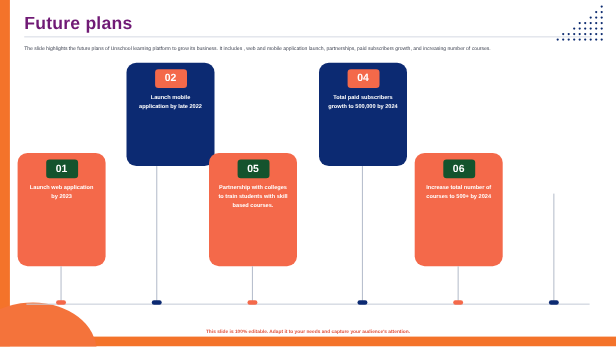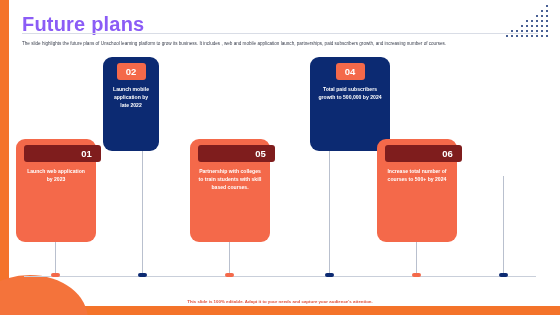--- a/index.html
+++ b/index.html
@@ -72,23 +72,23 @@
     width: 2.4px;
     height: 2.4px;
     border-radius: 50%;
     background: #0b2a6f;
   }
   
   .title {
     position: absolute;
     left: 22px;
     top: 13px;
-    font-size: 20px;
-    font-weight: bold;
-    color: #8b5cf6;
+    font-size: 16px;
+    font-weight: bold;
+    color: #701a75;
     letter-spacing: 0.2px;
   }
   .title-rule {
     position: absolute;
     left: 22px;
     top: 33px;
     width: 516px;
     height: 1px;
     background: #d9dde6;
   }
@@ -130,21 +130,21 @@
     width: 29px;
     height: 17px;
     border-radius: 3px;
     color: #ffffff;
     font-size: 9.5px;
     font-weight: bold;
     line-height: 17px;
     text-align: center;
   }
   .card.navy .num-badge { background: #f4694a; }
-  .card.orange .num-badge { background: #7f1d1d; padding-left: 48px; }
+  .card.orange .num-badge { background: #14532d; }
   .card-text {
     display: block;
     color: #ffffff;
     font-size: 5.1px;
     line-height: 8px;
     font-weight: bold;
   }
   
   .stem {
     position: absolute;
@@ -224,35 +224,35 @@
 
   <div class="timeline"></div>
 
   <div class="card orange" style="left:16px; top:139px; width:80px; height:103px;">
     <span class="num-badge">01</span>
     <span class="card-text">Launch web application by 2023</span>
   </div>
   <div class="stem" style="left:55px; top:242px; height:32px;"></div>
   <div class="dot orange" style="left:51px; top:273px;"></div>
 
-  <div class="card navy" style="left:103px; top:57px; width:56px; height:94px;">
+  <div class="card navy" style="left:115px; top:57px; width:80px; height:94px;">
     <span class="num-badge">02</span>
     <span class="card-text">Launch mobile application by late 2022</span>
   </div>
   <div class="stem" style="left:142px; top:151px; height:123px;"></div>
   <div class="dot navy" style="left:138px; top:273px;"></div>
 
   <div class="card orange" style="left:190px; top:139px; width:80px; height:103px;">
     <span class="num-badge">05</span>
     <span class="card-text">Partnership with colleges to train students with skill based courses.</span>
   </div>
   <div class="stem" style="left:229px; top:242px; height:32px;"></div>
   <div class="dot orange" style="left:225px; top:273px;"></div>
 
-  <div class="card navy" style="left:290px; top:57px; width:80px; height:94px;margin-left:20px;">
+  <div class="card navy" style="left:290px; top:57px; width:80px; height:94px;">
     <span class="num-badge">04</span>
     <span class="card-text">Total paid subscribers growth to 500,000 by 2024</span>
   </div>
   <div class="stem" style="left:329px; top:151px; height:123px;"></div>
   <div class="dot navy" style="left:325px; top:273px;"></div>
 
   <div class="card orange" style="left:377px; top:139px; width:80px; height:103px;">
     <span class="num-badge">06</span>
     <span class="card-text">Increase total number of courses to 500+ by 2024</span>
   </div>

